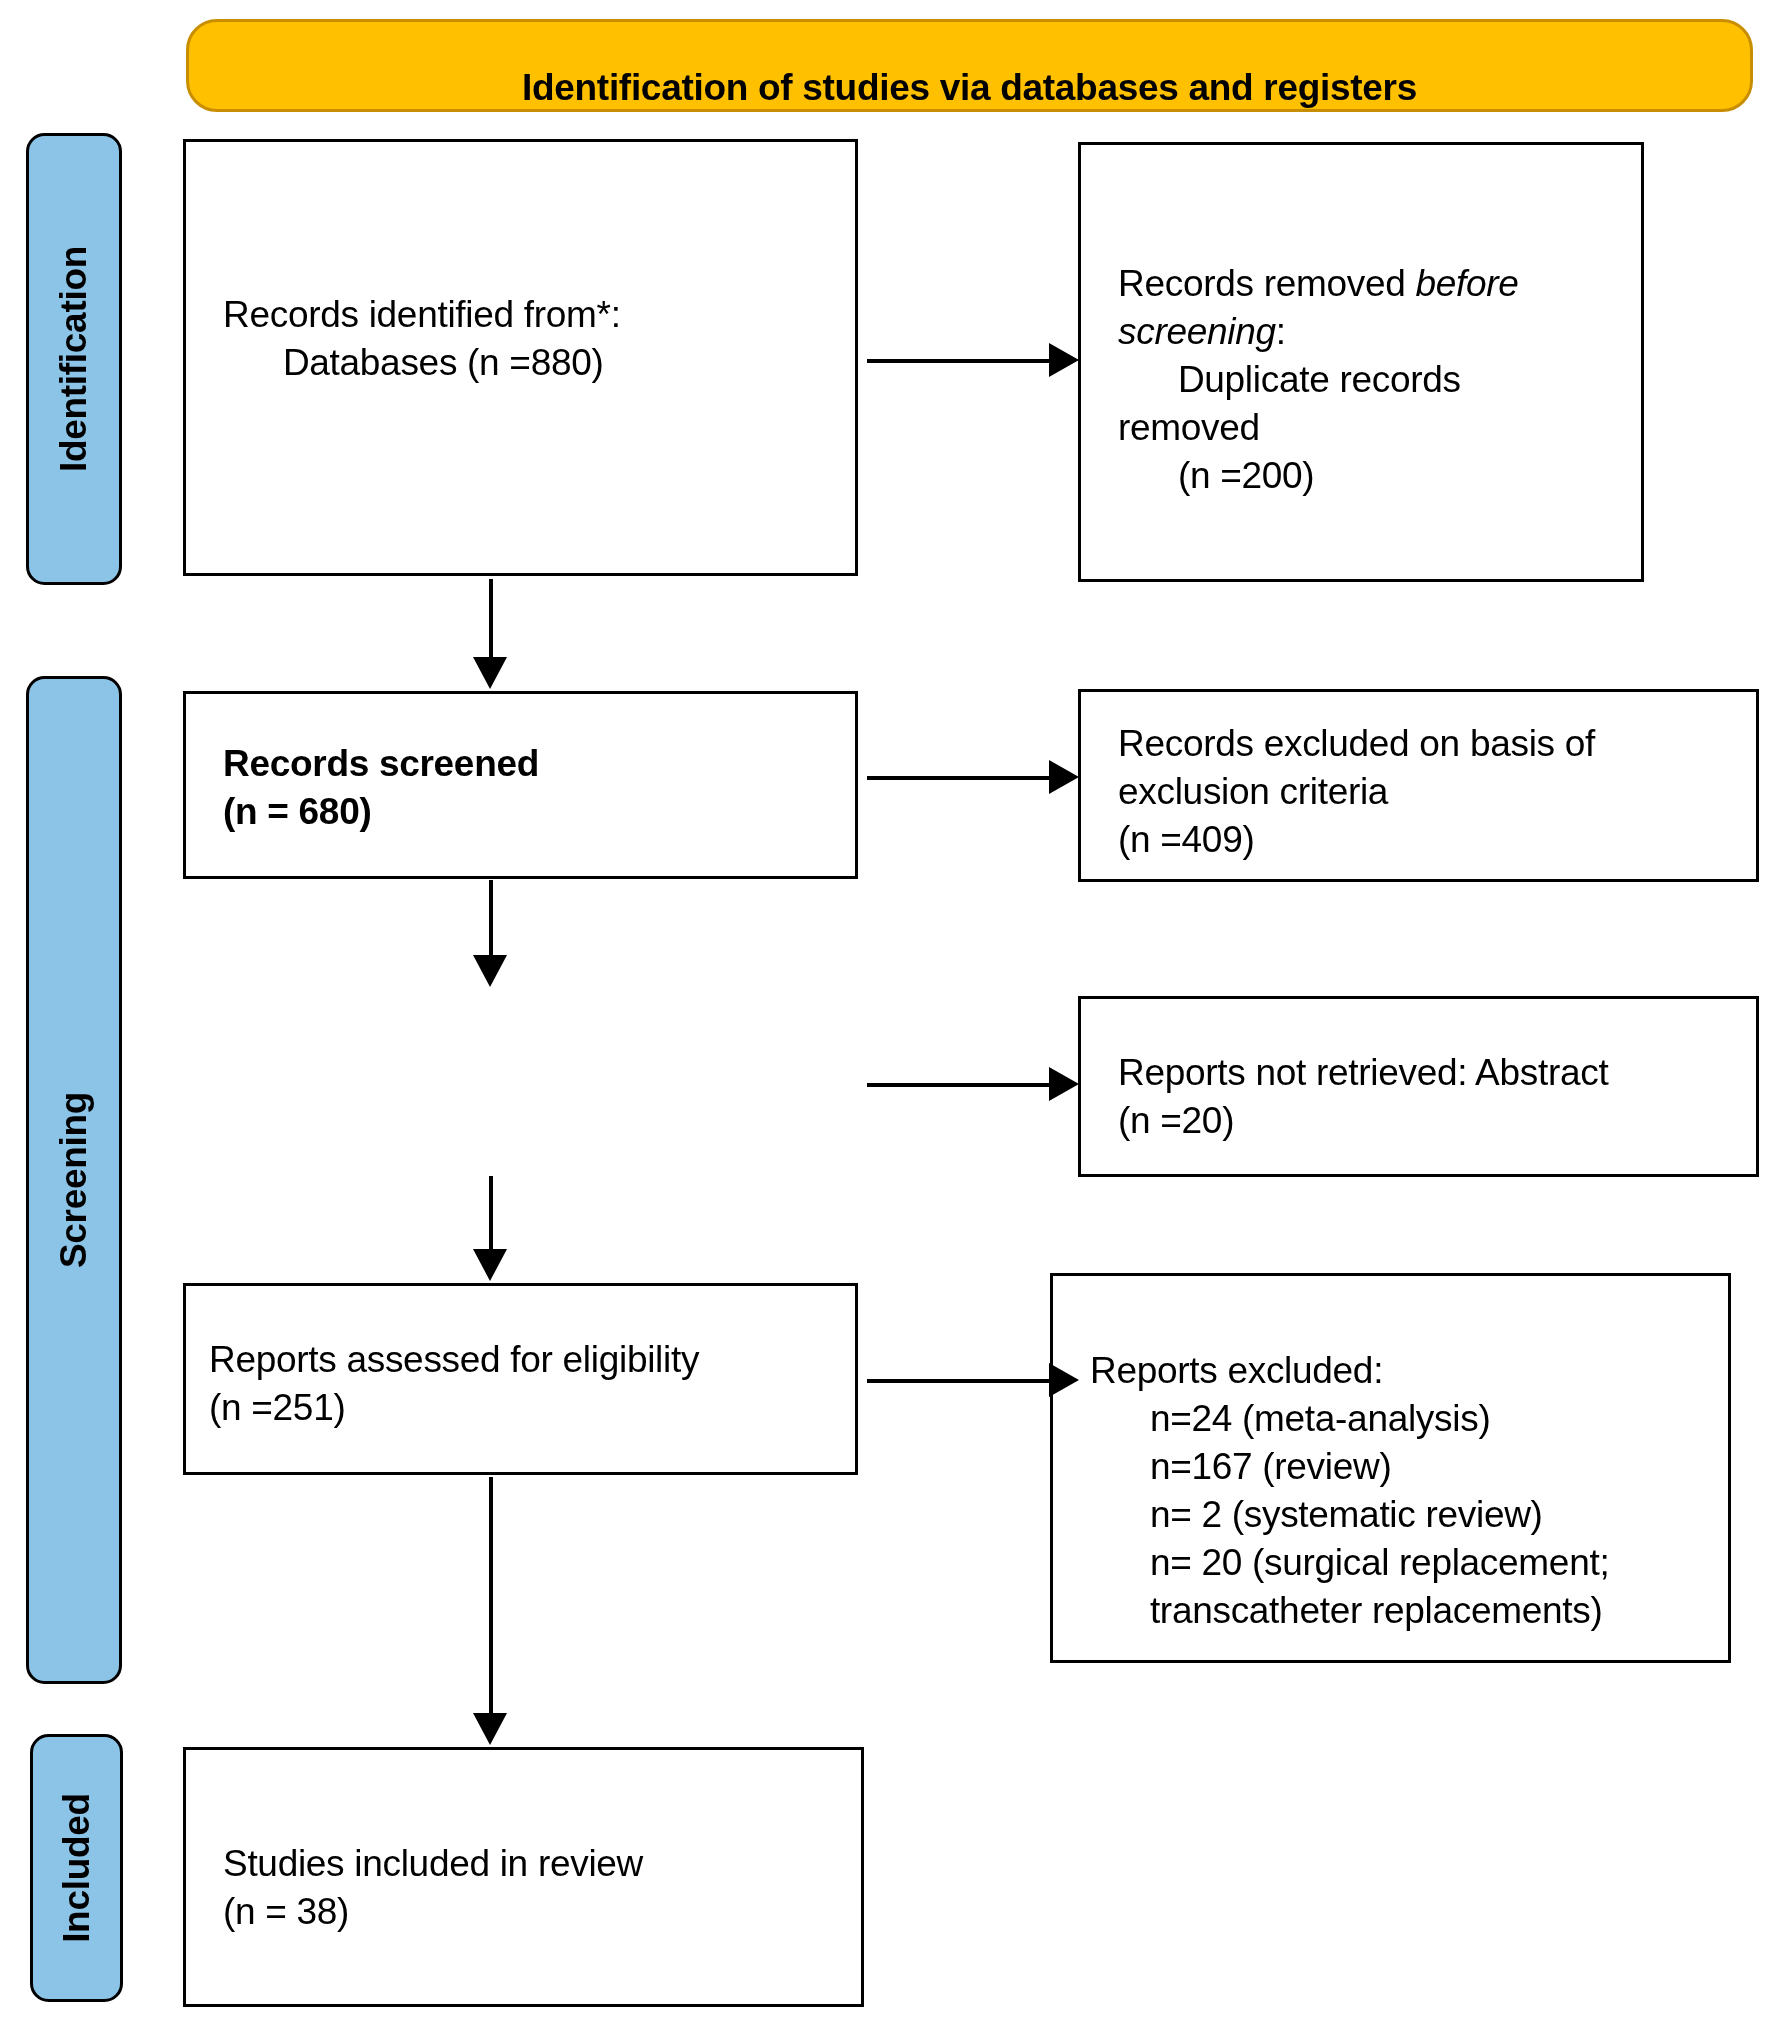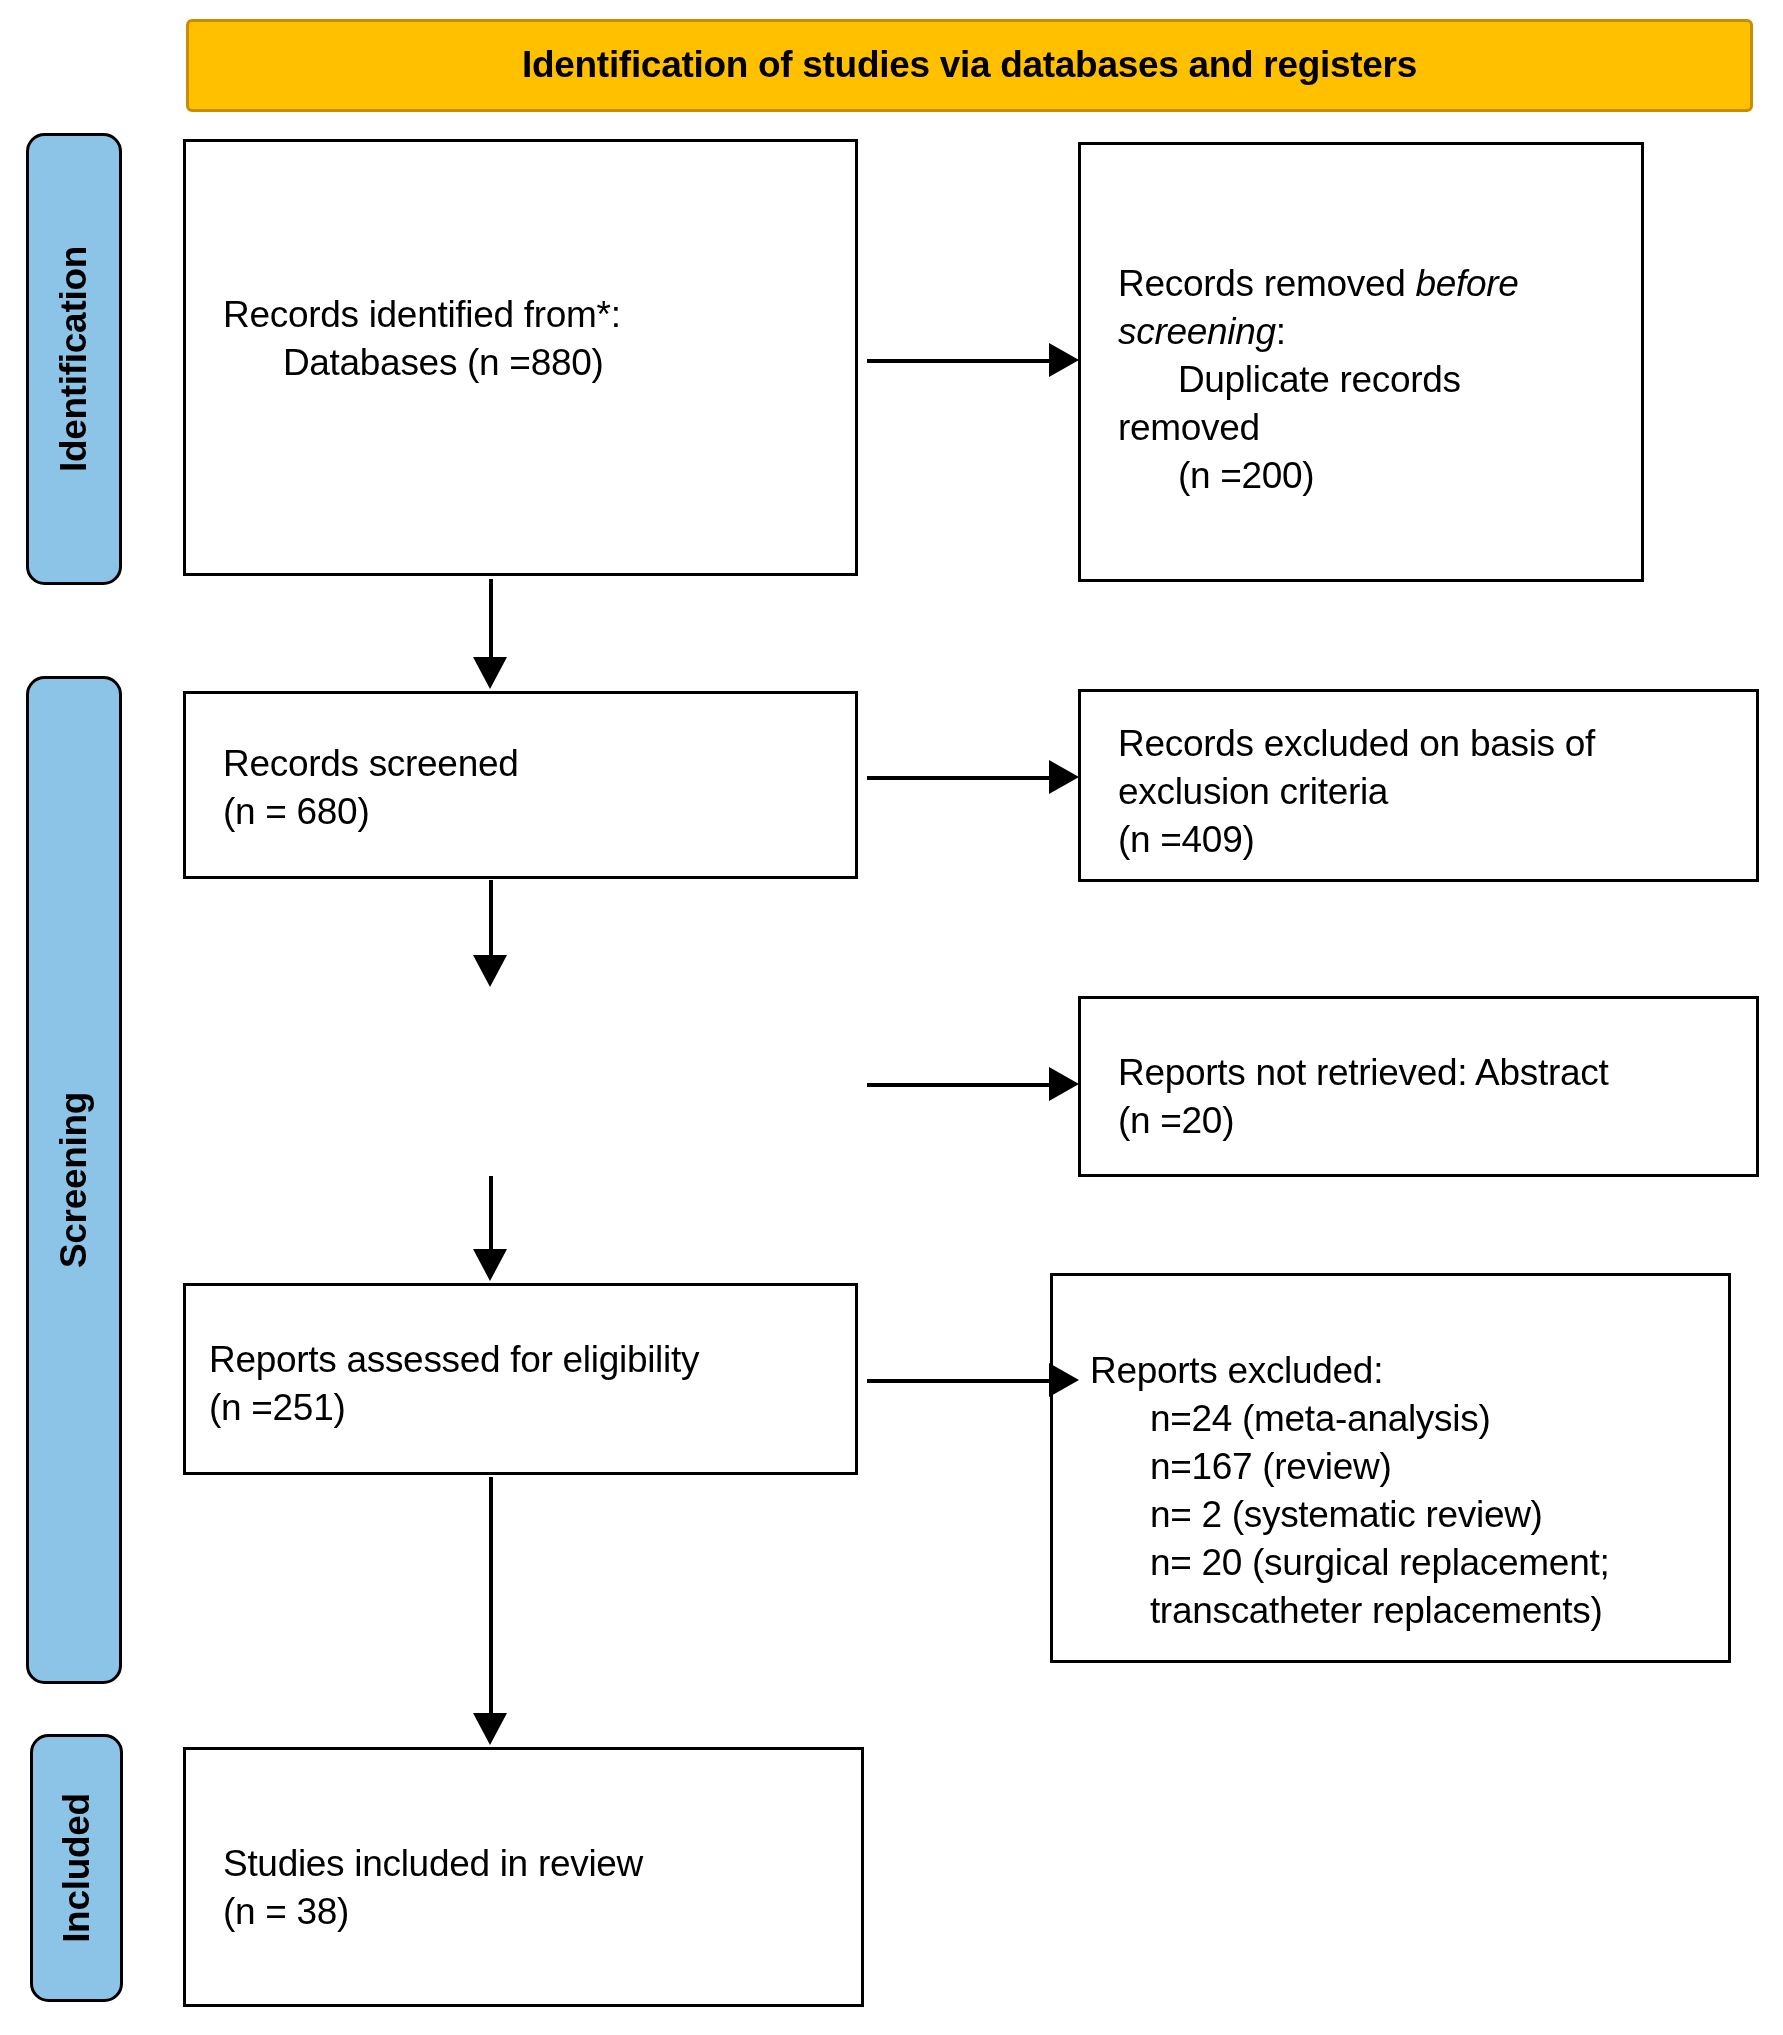--- a/index.html
+++ b/index.html
@@ -13,22 +13,22 @@
   *{box-sizing:border-box;margin:0;padding:0;}
   html,body{background:#fff;}
   body{font-family:"Liberation Sans","DejaVu Sans",sans-serif;color:var(--text);}
   .canvas{position:relative;width:1784px;height:2035px;background:var(--page-bg);overflow:hidden;}
 
   
   .banner{
     position:absolute;left:186px;top:18.6px;width:1567px;height:93px;
     background:var(--banner-bg);
     border:3.7px solid var(--banner-border);
-    border-radius:6px;
-    display:flex;align-items:center;justify-content:center;
+    border-radius:31px;
+    display:flex;align-items:flex-end;justify-content:center;
   }
   .banner-title{font-weight:bold;font-size:37px;letter-spacing:-0.3px;white-space:nowrap;}
 
   
   .stage{
     position:absolute;background:var(--stage-bg);
     border:3.1px solid var(--box-border);border-radius:18.6px;
     display:flex;align-items:center;justify-content:center;overflow:hidden;
   }
   .stage-label{
@@ -45,21 +45,21 @@
     border:3.1px solid var(--box-border);
   }
   .fbox .txt{
     font-size:37px;line-height:48px;letter-spacing:-0.3px;
     white-space:pre-wrap;
   }
   .italic{font-style:italic;}
 
   .box-b1{left:183px;top:139px;width:675px;height:437px;padding:149px 34px 0 37px;}
   .box-b2{left:1078px;top:142px;width:566px;height:440px;padding:115px 31px 0 37px;}
-  .box-b3{left:183px;top:691px;width:675px;height:188px;padding:46px 34px 0 37px;}
+  .box-b3{left:183px;top:691px;width:675px;height:188px;padding:46px 34px 0 37px;font-weight:bold;}
   .box-b4{left:1078px;top:689px;width:681px;height:193px;padding:28px 31px 0 37px;}
   .box-b5{left:183px;top:988px;width:675px;height:186px;padding:45px 34px 0 37px;}
   .box-b6{left:1078px;top:996px;width:681px;height:181px;padding:50px 31px 0 37px;}
   .box-b7{left:183px;top:1283px;width:675px;height:192px;padding:50px 34px 0 23px;}
   .box-b8{left:1050px;top:1273px;width:681px;height:390px;padding:71px 31px 0 37px;}
   .box-b9{left:183px;top:1747px;width:681px;height:260px;padding:90px 34px 0 37px;}
 
   
   .harrow{position:absolute;height:35px;}
   .harrow .shaft{position:absolute;left:0;right:27px;top:15.5px;height:4.3px;background:var(--box-border);}

